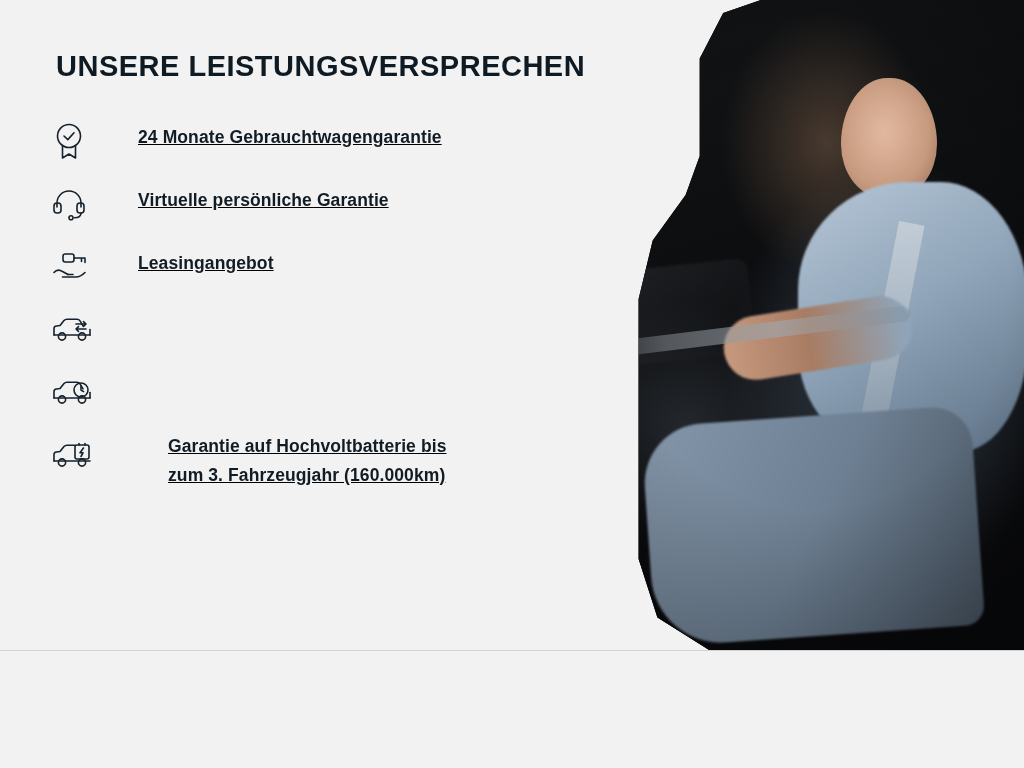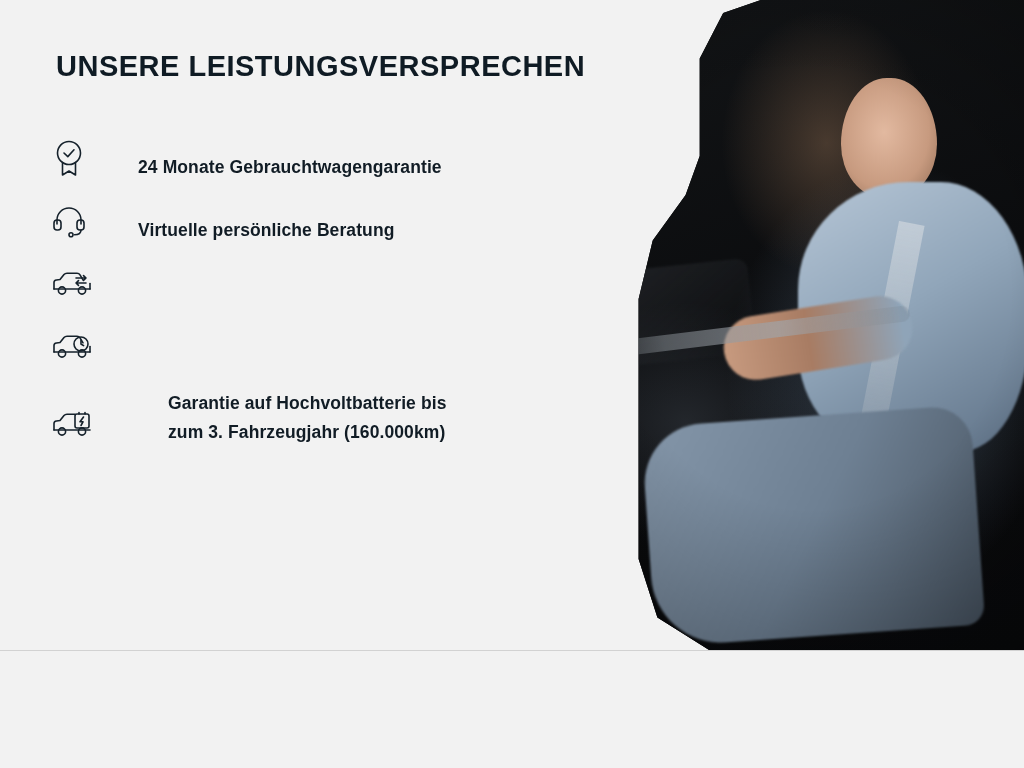--- a/index.html
+++ b/index.html
@@ -45,22 +45,23 @@
 
   .benefits {
     position: absolute;
     left: 50px;
     top: 117px;
     width: 540px;
   }
 
   .benefit {
     display: flex;
-    align-items: flex-end;
+    align-items: flex-start;
     height: 63px;
+    text-decoration: underline;
   }
   .benefit .ico {
     width: 56px;
     min-width: 56px;
     height: 44px;
     display: flex;
     align-items: center;
     justify-content: flex-start;
     padding-top: 2px;
   }
@@ -268,23 +269,35 @@
       <div class="benefit">
         <span class="ico">
           <svg width="40" height="36" viewBox="0 0 40 36" fill="none" stroke="#15212b" stroke-width="1.6" stroke-linecap="round" stroke-linejoin="round">
             <path d="M7 21 L7 17 C7 10.4 12.4 5 19 5 C25.6 5 31 10.4 31 17 L31 21"></path>
             <rect x="4" y="17" width="7" height="10" rx="3"></rect>
             <rect x="27" y="17" width="7" height="10" rx="3"></rect>
             <path d="M31 27 C31 30 28.4 31.8 24.5 31.8"></path>
             <circle cx="21" cy="31.8" r="2"></circle>
           </svg>
         </span>
-        <span class="txt">Virtuelle persönliche Beratung</span>
-      </div>
-
+        <span class="txt">Virtuelle persönliche Garantie</span>
+      </div>
+
+      <div class="benefit">
+        <span class="ico">
+          <svg width="44" height="34" viewBox="0 0 44 34" fill="none" stroke="#15212b" stroke-width="1.6" stroke-linecap="round" stroke-linejoin="round">
+            <rect x="13" y="4" width="11" height="8" rx="2.2"></rect>
+            <path d="M24 8 L35 8 M31.5 8 L31.5 11.5 M35 8 L35 12.5"></path>
+            <path d="M4 22.5 C6.5 19.5 9.5 19.5 12.5 21.5 L18 24.5"></path>
+            <path d="M12.5 27 L26 27 C29.5 27 32.5 25 35 22.5"></path>
+            <path d="M17.5 24.5 L23 24.5"></path>
+          </svg>
+        </span>
+        <span class="txt">Leasingangebot</span>
+      </div>
 
       <div class="benefit">
         <span class="ico">
           <svg width="44" height="34" viewBox="0 0 44 34" fill="none" stroke="#15212b" stroke-width="1.6" stroke-linecap="round" stroke-linejoin="round">
             <path d="M4 22 L4 15.5 C4 14 5 13.2 6.5 13 L10 12.5 L14 7.5 C14.8 6.6 15.8 6.2 17 6.2 L27 6.2 C28.4 6.2 29.4 6.8 30 7.8 L33 12.8"></path>
             <path d="M4 22 L40 22"></path>
             <path d="M40 22 L40 16.5"></path>
             <circle cx="12" cy="23.5" r="3.6"></circle>
             <circle cx="32" cy="23.5" r="3.6"></circle>
             <path d="M26 11 L36 11 M33.5 8.6 L36 11 L33.5 13.4"></path>

